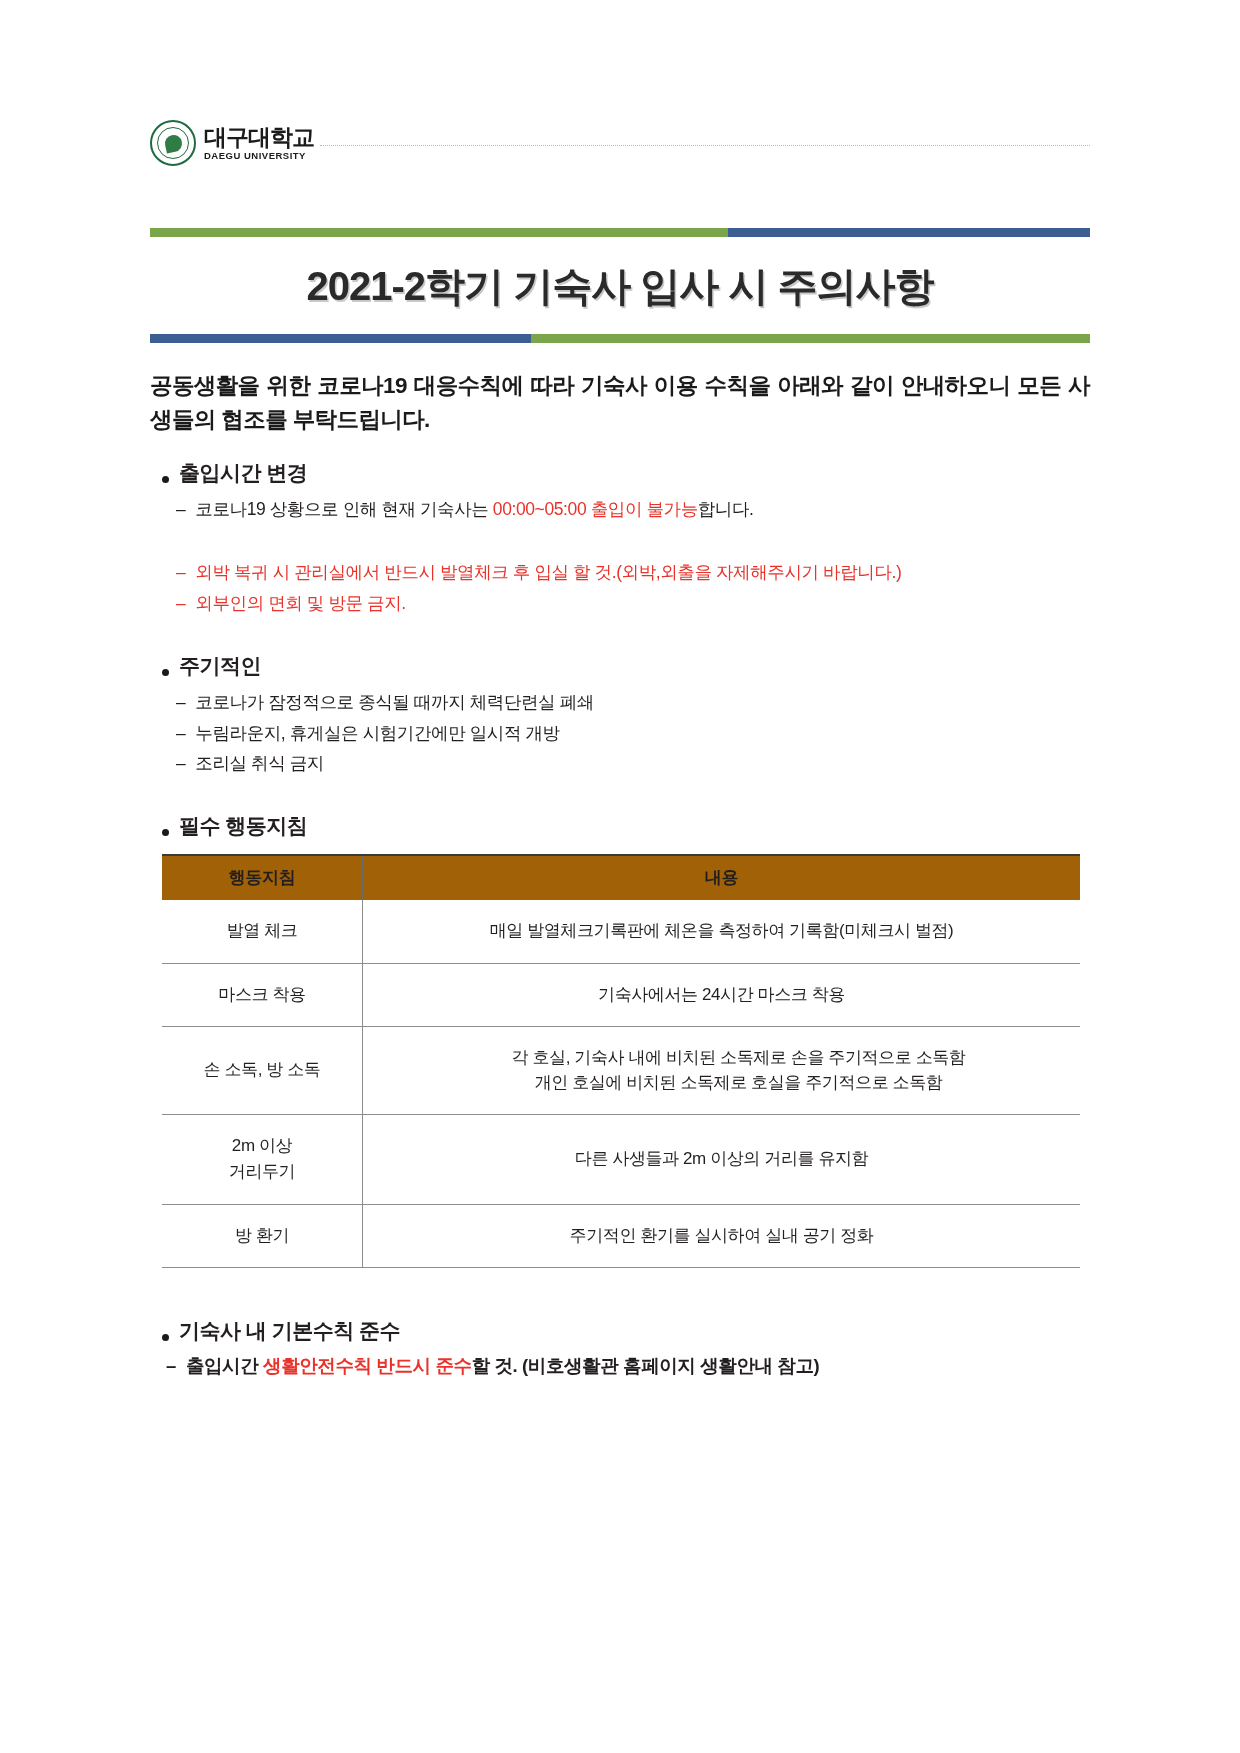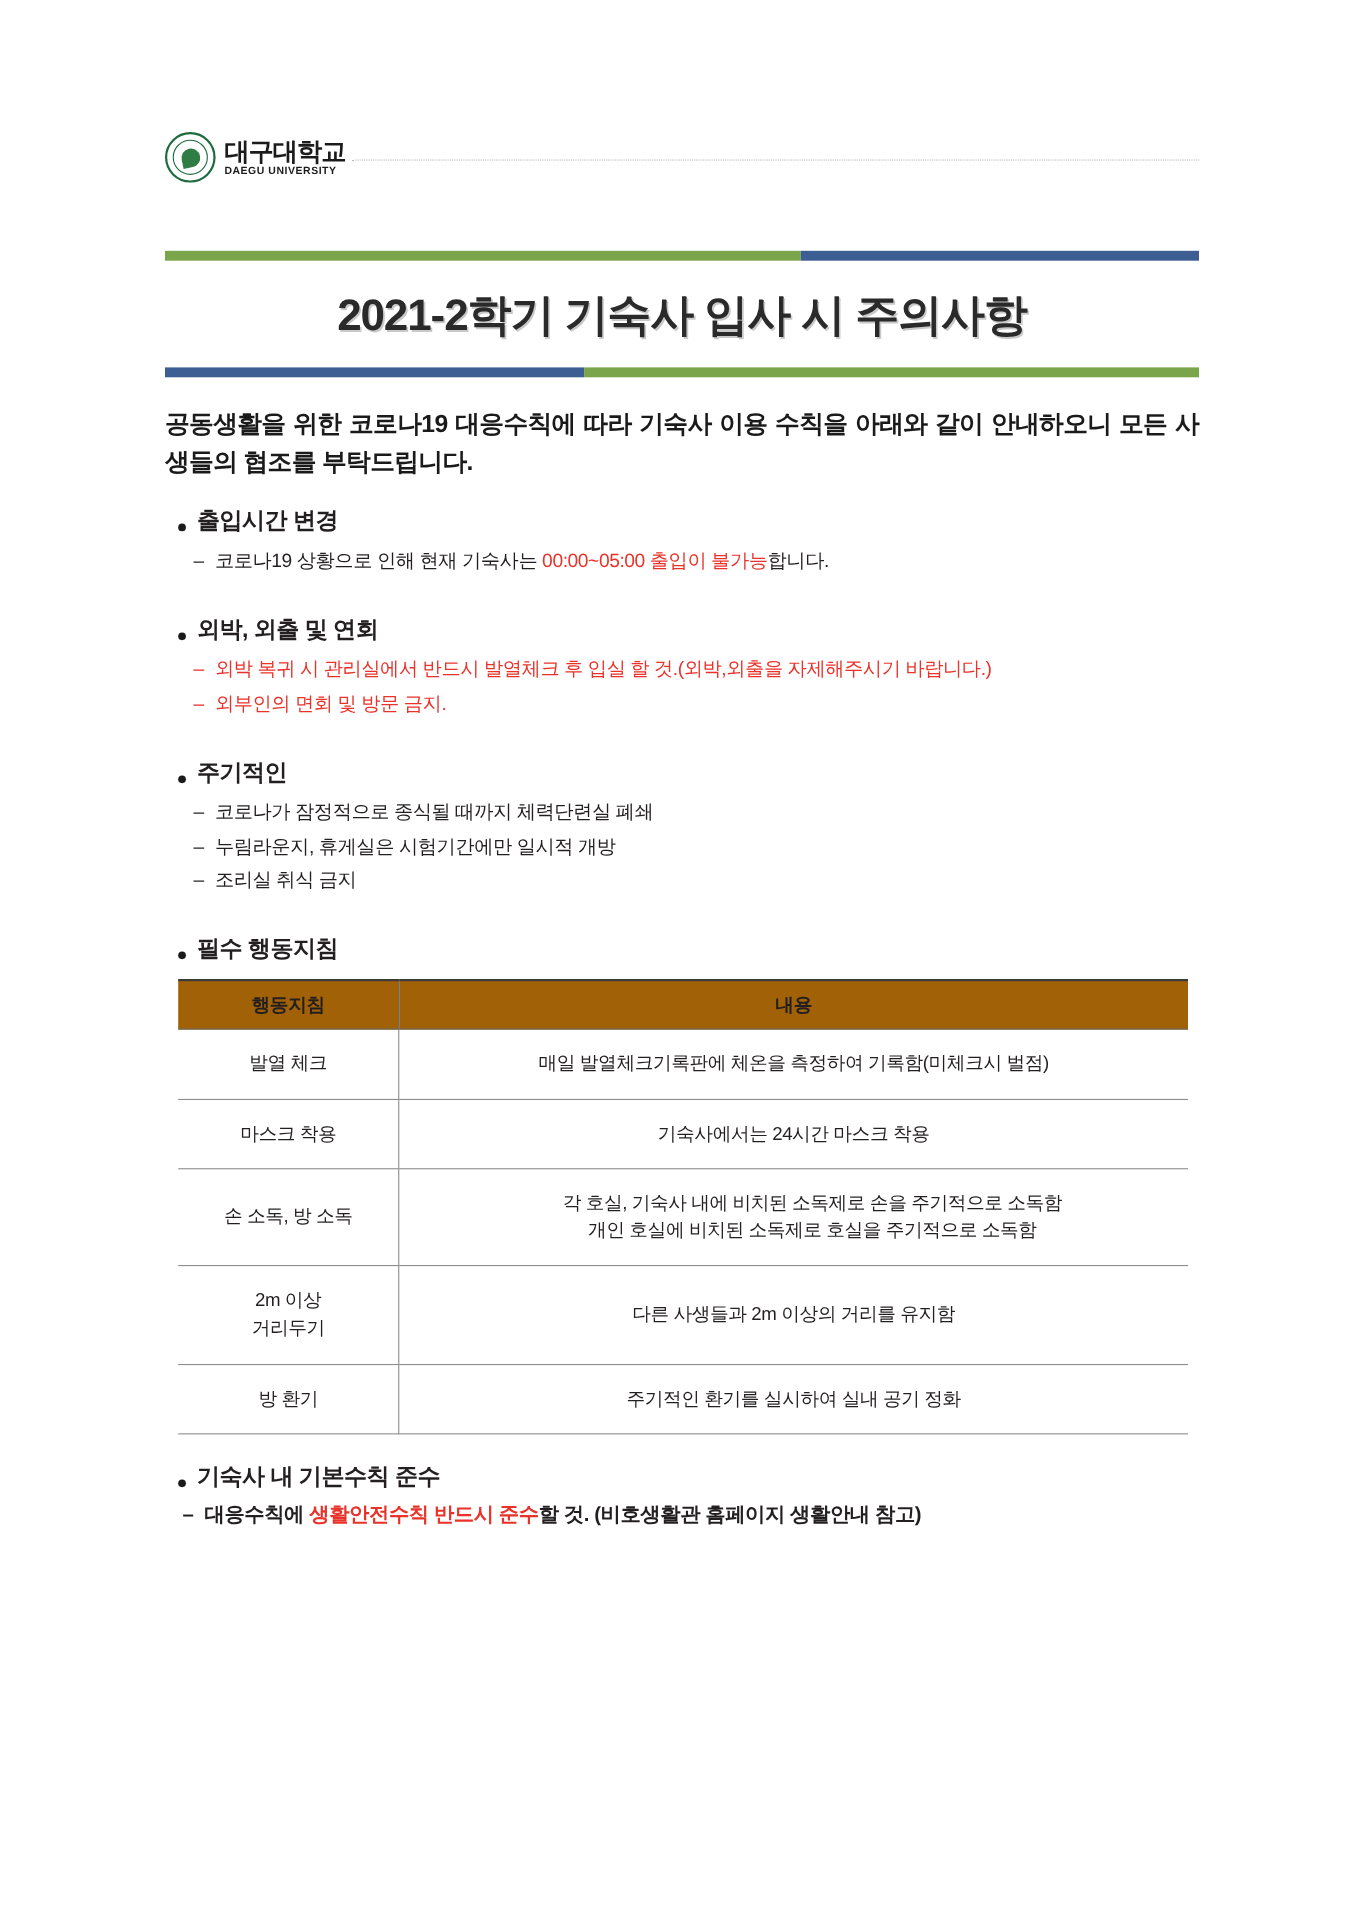--- a/index.html
+++ b/index.html
@@ -198,21 +198,21 @@
     padding: 18px 8px;
     text-align: center;
     line-height: 1.55;
   }
   table.guide td.col-a { border-right: 1px solid #8d8d8d; }
   table.guide tr:last-child td { border-bottom: 1px solid #8d8d8d; }
   table.guide td.two-line { line-height: 1.5; padding-left: 42px; }
 
   
   .final {
-    margin-top: 24px;
+    margin-top: 49px;
   }
   .final .sec-items { margin-top: 6px; margin-left: 16px; }
   .final .sec-item { font-size: 18.5px; font-weight: bold; }
 </style>
 </head>
 <body>
 
 <div class="page">
 
   <div class="header">
@@ -249,24 +249,20 @@
     </div>
     <div class="sec-items">
       <div class="sec-item">
         <span class="dash">–</span>
         <span class="txt"><span>코로나19 상황으로 인해 현재 기숙사는 </span><span class="red">00:00~05:00 출입이 불가능</span><span>합니다.</span></span>
       </div>
     </div>
   </div>
 
   <div class="section gap-lg">
-    <div class="sec-head">
-      <span class="bullet-dot"></span>
-      <span>외박, 외출 및 연회</span>
-    </div>
     <div class="sec-items">
       <div class="sec-item justify">
         <span class="dash red">–</span>
         <span class="txt red">외박 복귀 시 관리실에서 반드시 발열체크 후 입실 할 것.(외박,외출을 자제해주시기 바랍니다.)</span>
       </div>
       <div class="sec-item">
         <span class="dash red">–</span>
         <span class="txt red">외부인의 면회 및 방문 금지.</span>
       </div>
     </div>
@@ -338,18 +334,18 @@
   </div>
 
   <div class="section final">
     <div class="sec-head">
       <span class="bullet-dot"></span>
       <span>기숙사 내 기본수칙 준수</span>
     </div>
     <div class="sec-items">
       <div class="sec-item">
         <span class="dash">–</span>
-        <span class="txt"><span>대응수칙에 </span><span class="red-strong">생활안전수칙 반드시 준수</span><span>할 것. (비호생활관 홈페이지 생활안내 참고)</span></span>
+        <span class="txt"><span>출입시간 </span><span class="red-strong">생활안전수칙 반드시 준수</span><span>할 것. (비호생활관 홈페이지 생활안내 참고)</span></span>
       </div>
     </div>
   </div>
 
 </div>
 
 </body></html>

